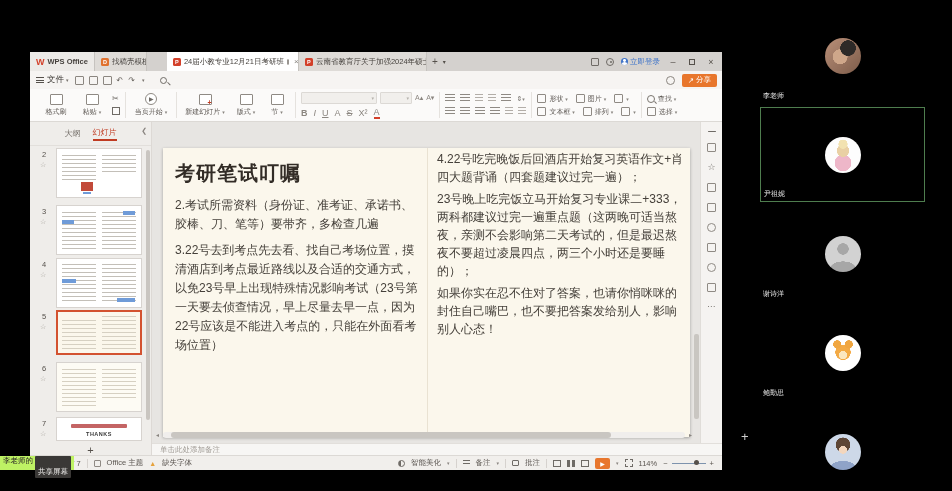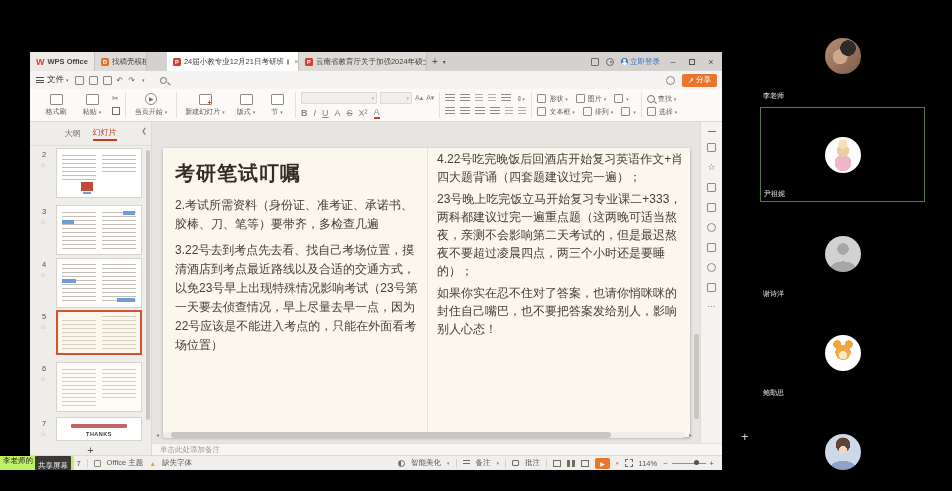--- a/index.html
+++ b/index.html
@@ -140,21 +140,21 @@
   .vw { width:8px; height:7px; border:1px solid #6f6b66; }
   .vw.grid { border:none; background:repeating-linear-gradient(to right,#6f6b66 0 3px,transparent 3px 5px); height:7px; }
   .playbtn { width:15px; height:11px; background:#e8762c; border-radius:2px; color:#fff; font-size:6px; display:flex; align-items:center; justify-content:center; }
   .fit { width:8px; height:8px; border:1px dashed #6f6b66; }
   .zoomctl { display:flex; align-items:center; gap:4px; }
   .slider { position:relative; width:34px; height:1px; background:#7d93ad; }
   .slider .knob { position:absolute; left:22px; top:-2.5px; width:5px; height:5px; border-radius:50%; background:#55504b; }
 
   
   .toast { position:absolute; left:0; top:456px; height:14px; display:flex; background:#bef264; padding:0 3px; gap:2px; font-size:7.5px; color:#2f2b27; z-index:5; }
-  .toast .hl { background:#3a3836; color:#efeeec; padding:5px 3px; border-radius:1px; }
+  .toast .hl { background:#3a3836; color:#efeeec; padding:11px 3px; border-radius:1px; }
 
   
   .tile { position:absolute; left:760px; width:165px; height:95px; background:#000; }
   .tile.speaking { border:1.5px solid #4e7d4e; }
   .tile-inner { position:absolute; inset:0; display:flex; align-items:center; justify-content:center; }
   .pname { position:absolute; left:3px; bottom:2px; font-size:7px; color:#e4e4e4; text-shadow:0 0 2px #000; }
   .avatar { width:36px; height:36px; border-radius:50%; }
   .av1 { background:radial-gradient(circle at 64% 28%, #2e2a28 0 22%, transparent 23%),radial-gradient(circle at 42% 52%, #cfa78a 0 26%, transparent 27%),linear-gradient(135deg,#b98f78,#7d5c4a); }
   .av2 { background:radial-gradient(circle at 50% 20%, #f2e2b0 0 13%, transparent 14%),radial-gradient(circle at 50% 38%, #e9d0a4 0 21%, transparent 22%),radial-gradient(circle at 50% 72%, #eeb7c9 0 26%, transparent 27%),#fdfdfd; }
   .av3 { background:radial-gradient(circle at 50% 36%, #a7a7a7 0 19%, transparent 20%),radial-gradient(ellipse 58% 32% at 50% 90%, #a7a7a7 0 60%, transparent 61%),#d2d2d2; }

